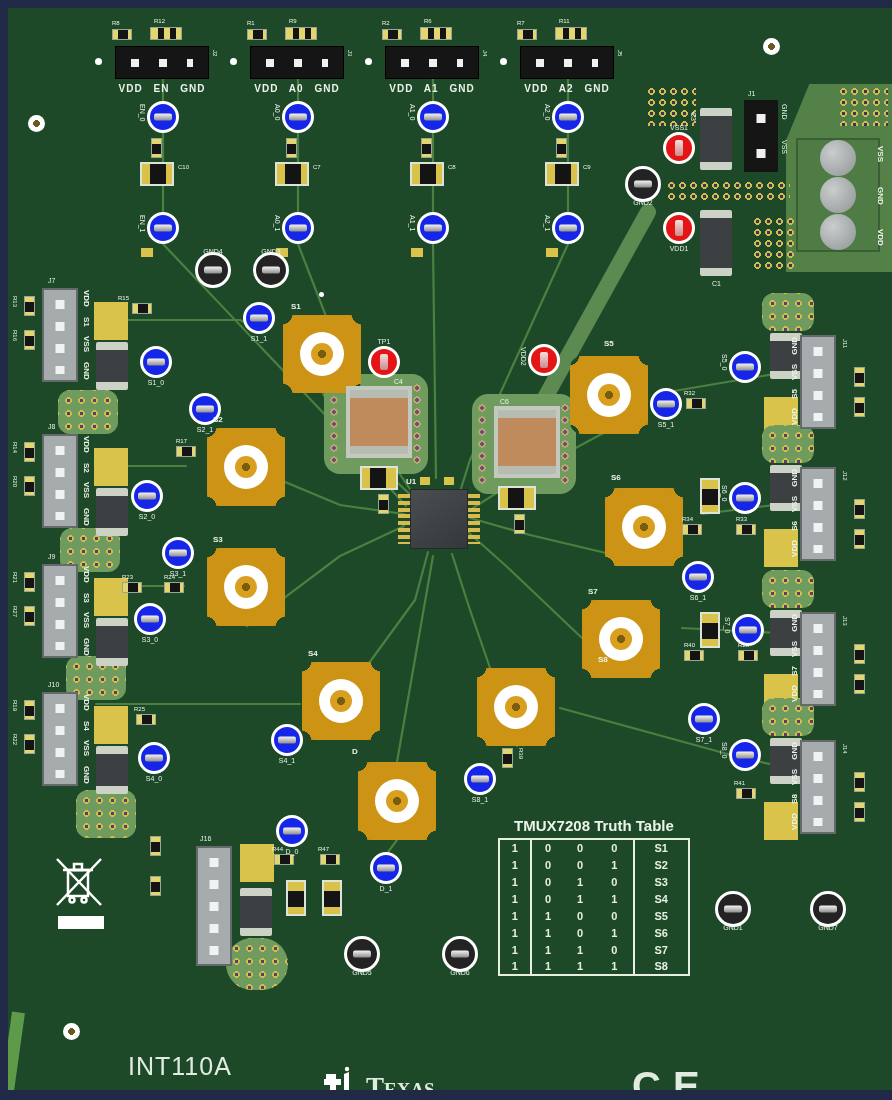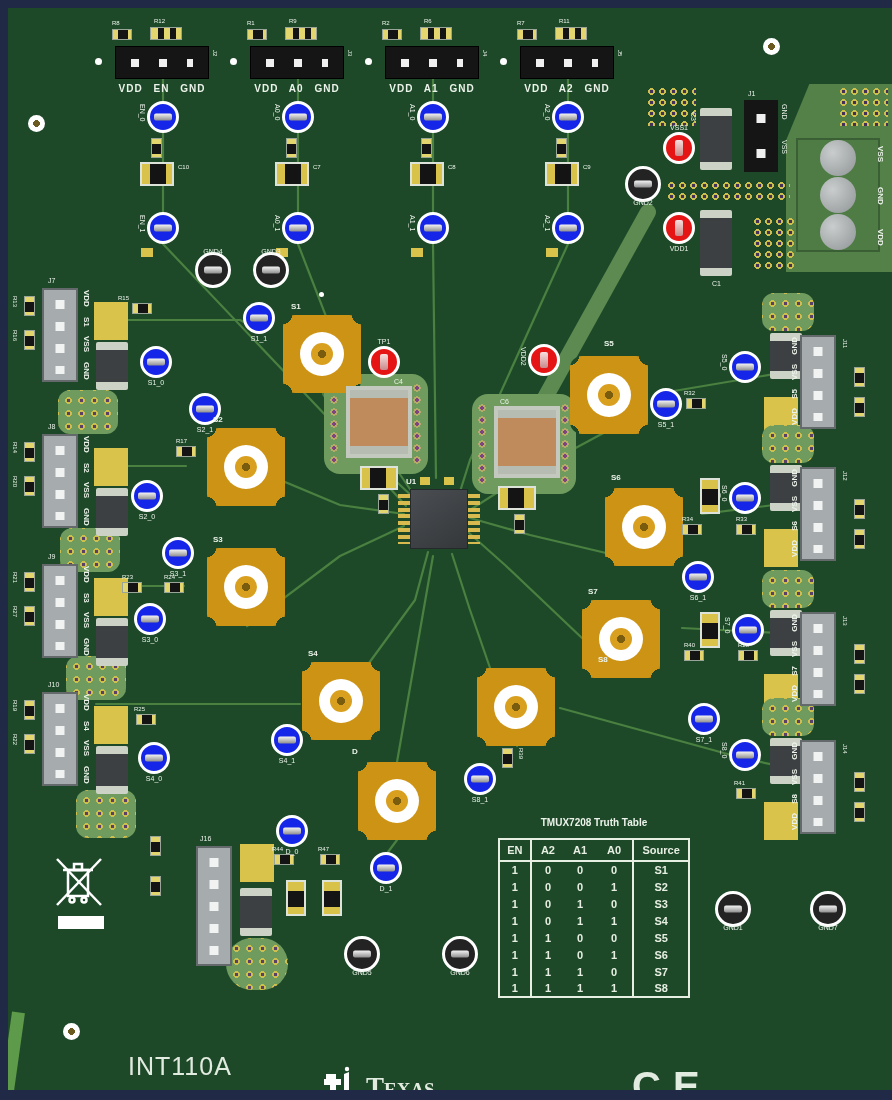--- a/index.html
+++ b/index.html
@@ -484,37 +484,30 @@
   <rect x="16" y="18" width="20" height="26"></rect>
   <line x1="11" y1="18" x2="41" y2="18"></line>
   <rect x="22" y="12" width="8" height="6"></rect>
   <circle cx="20" cy="48" r="2.5"></circle>
       <circle cx="32" cy="48" r="2.5"></circle>
   <line x1="5" y1="7" x2="49" y2="53"></line>
       <line x1="49" y1="7" x2="5" y2="53"></line>
 </svg>
 <div class="wbar" style="left:58px;top:916px"></div>
 
-<span class="silk" style="left:498px;top:818px;width:192px;text-align:center;font-size:10px;font-weight:bold">TMUX7208 Truth Table</span>
+<span class="silk" style="left:498px;top:818px;width:192px;text-align:center;font-size:15px;font-weight:bold">TMUX7208 Truth Table</span>
 <table class="tt" style="left:498px;top:838px;width:192px">
   <colgroup>
         <col style="width:32px">
         <col style="width:34px">
         <col style="width:32px">
         <col style="width:38px">
         <col style="width:56px">
       </colgroup>
   <tbody>
-        <tr>
-    <th class="sr">EN</th>
-    <th>A2</th>
-    <th>A1</th>
-    <th>A0</th>
-    <th class="sl">Source</th>
-  </tr>
   <tr>
           <td class="sr">1</td>
           <td>0</td>
           <td>0</td>
           <td>0</td>
           <td class="sl">S1</td>
         </tr>
   <tr>
           <td class="sr">1</td>
           <td>0</td>

